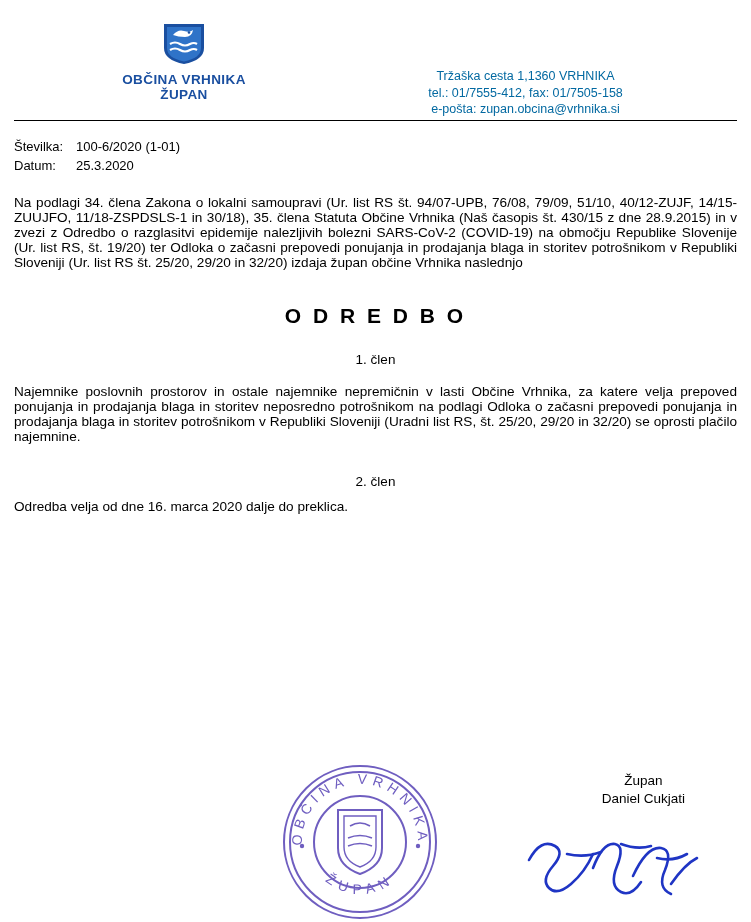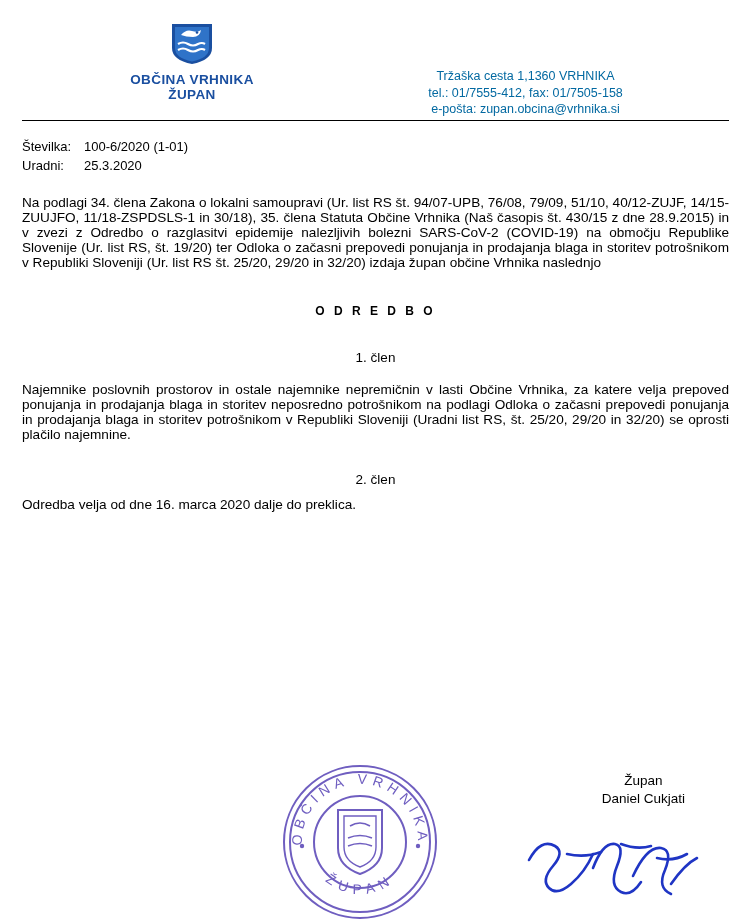--- a/index.html
+++ b/index.html
@@ -13,21 +13,21 @@
     position: relative;
     font-family: "Liberation Sans", sans-serif;
     color: #000000;
     overflow: hidden;
   }
   .page {
     position: relative;
     width: 751px;
     height: 780px;
     box-sizing: border-box;
-    padding: 0 22px;
+    padding: 0 14px;
   }
 
   
   .header {
     display: flex;
     align-items: flex-start;
     padding-top: 22px;
     height: 112px;
     box-sizing: border-box;
   }
@@ -99,26 +99,26 @@
     margin-top: 17px;
     font-size: 13.6px;
     line-height: 15px;
     text-align: justify;
   }
   .para.first { margin-top: 20px; }
 
   .title {
     margin-top: 34px;
     text-align: center;
-    font-size: 12px;
+    font-size: 21px;
     font-weight: bold;
     letter-spacing: 3px;
   }
   .article {
-    margin-top: 32px;
+    margin-top: 24px;
     text-align: center;
     font-size: 13.5px;
   }
   .article.second { margin-top: 30px; }
 
   .closing {
     margin-top: 8px;
     font-size: 13.6px;
     line-height: 19.5px;
   }
@@ -185,21 +185,21 @@
   </div>
 
   <div class="rule"></div>
 
   <div class="meta">
     <div class="meta-row">
       <div class="meta-label">Številka:</div>
       <div class="meta-value">100-6/2020 (1-01)</div>
     </div>
     <div class="meta-row">
-      <div class="meta-label">Uradni:</div>
+      <div class="meta-label">Datum:</div>
       <div class="meta-value">25.3.2020</div>
     </div>
   </div>
 
   <div class="para first">Na podlagi 34. člena Zakona o lokalni samoupravi (Ur. list RS št. 94/07-UPB, 76/08, 79/09, 51/10, 40/12-ZUJF, 14/15-ZUUJFO, 11/18-ZSPDSLS-1 in 30/18), 35. člena Statuta Občine Vrhnika (Naš časopis št. 430/15 z dne 28.9.2015) in v zvezi z Odredbo o razglasitvi epidemije nalezljivih bolezni SARS-CoV-2 (COVID-19) na območju Republike Slovenije (Ur. list RS, št. 19/20) ter Odloka o začasni prepovedi ponujanja in prodajanja blaga in storitev potrošnikom v Republiki Sloveniji (Ur. list RS št. 25/20, 29/20 in 32/20) izdaja župan občine Vrhnika naslednjo</div>
 
   <div class="title">O D R E D B O</div>
 
   <div class="article">1. člen</div>
 

